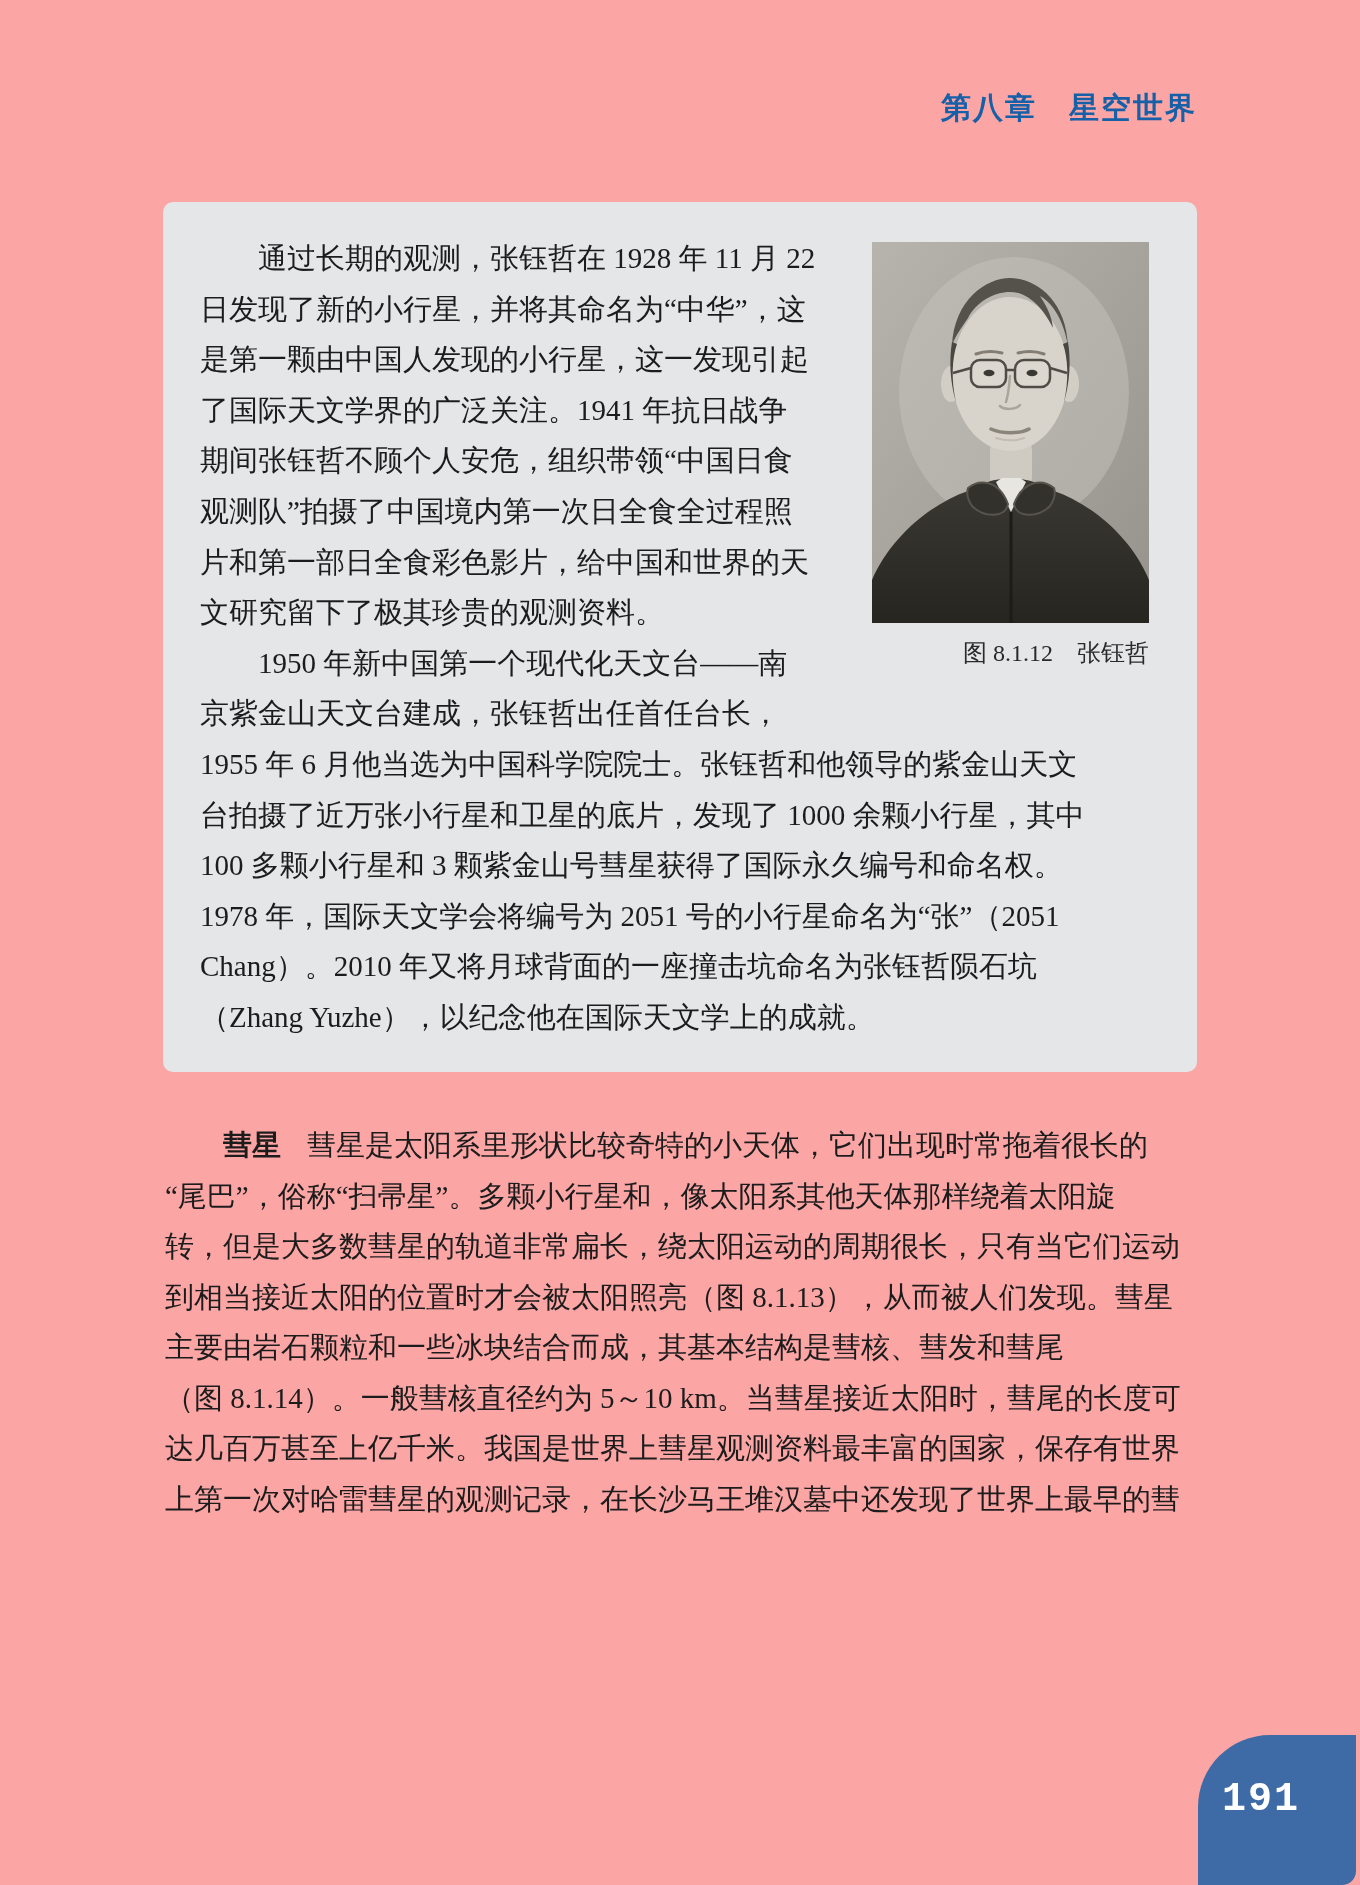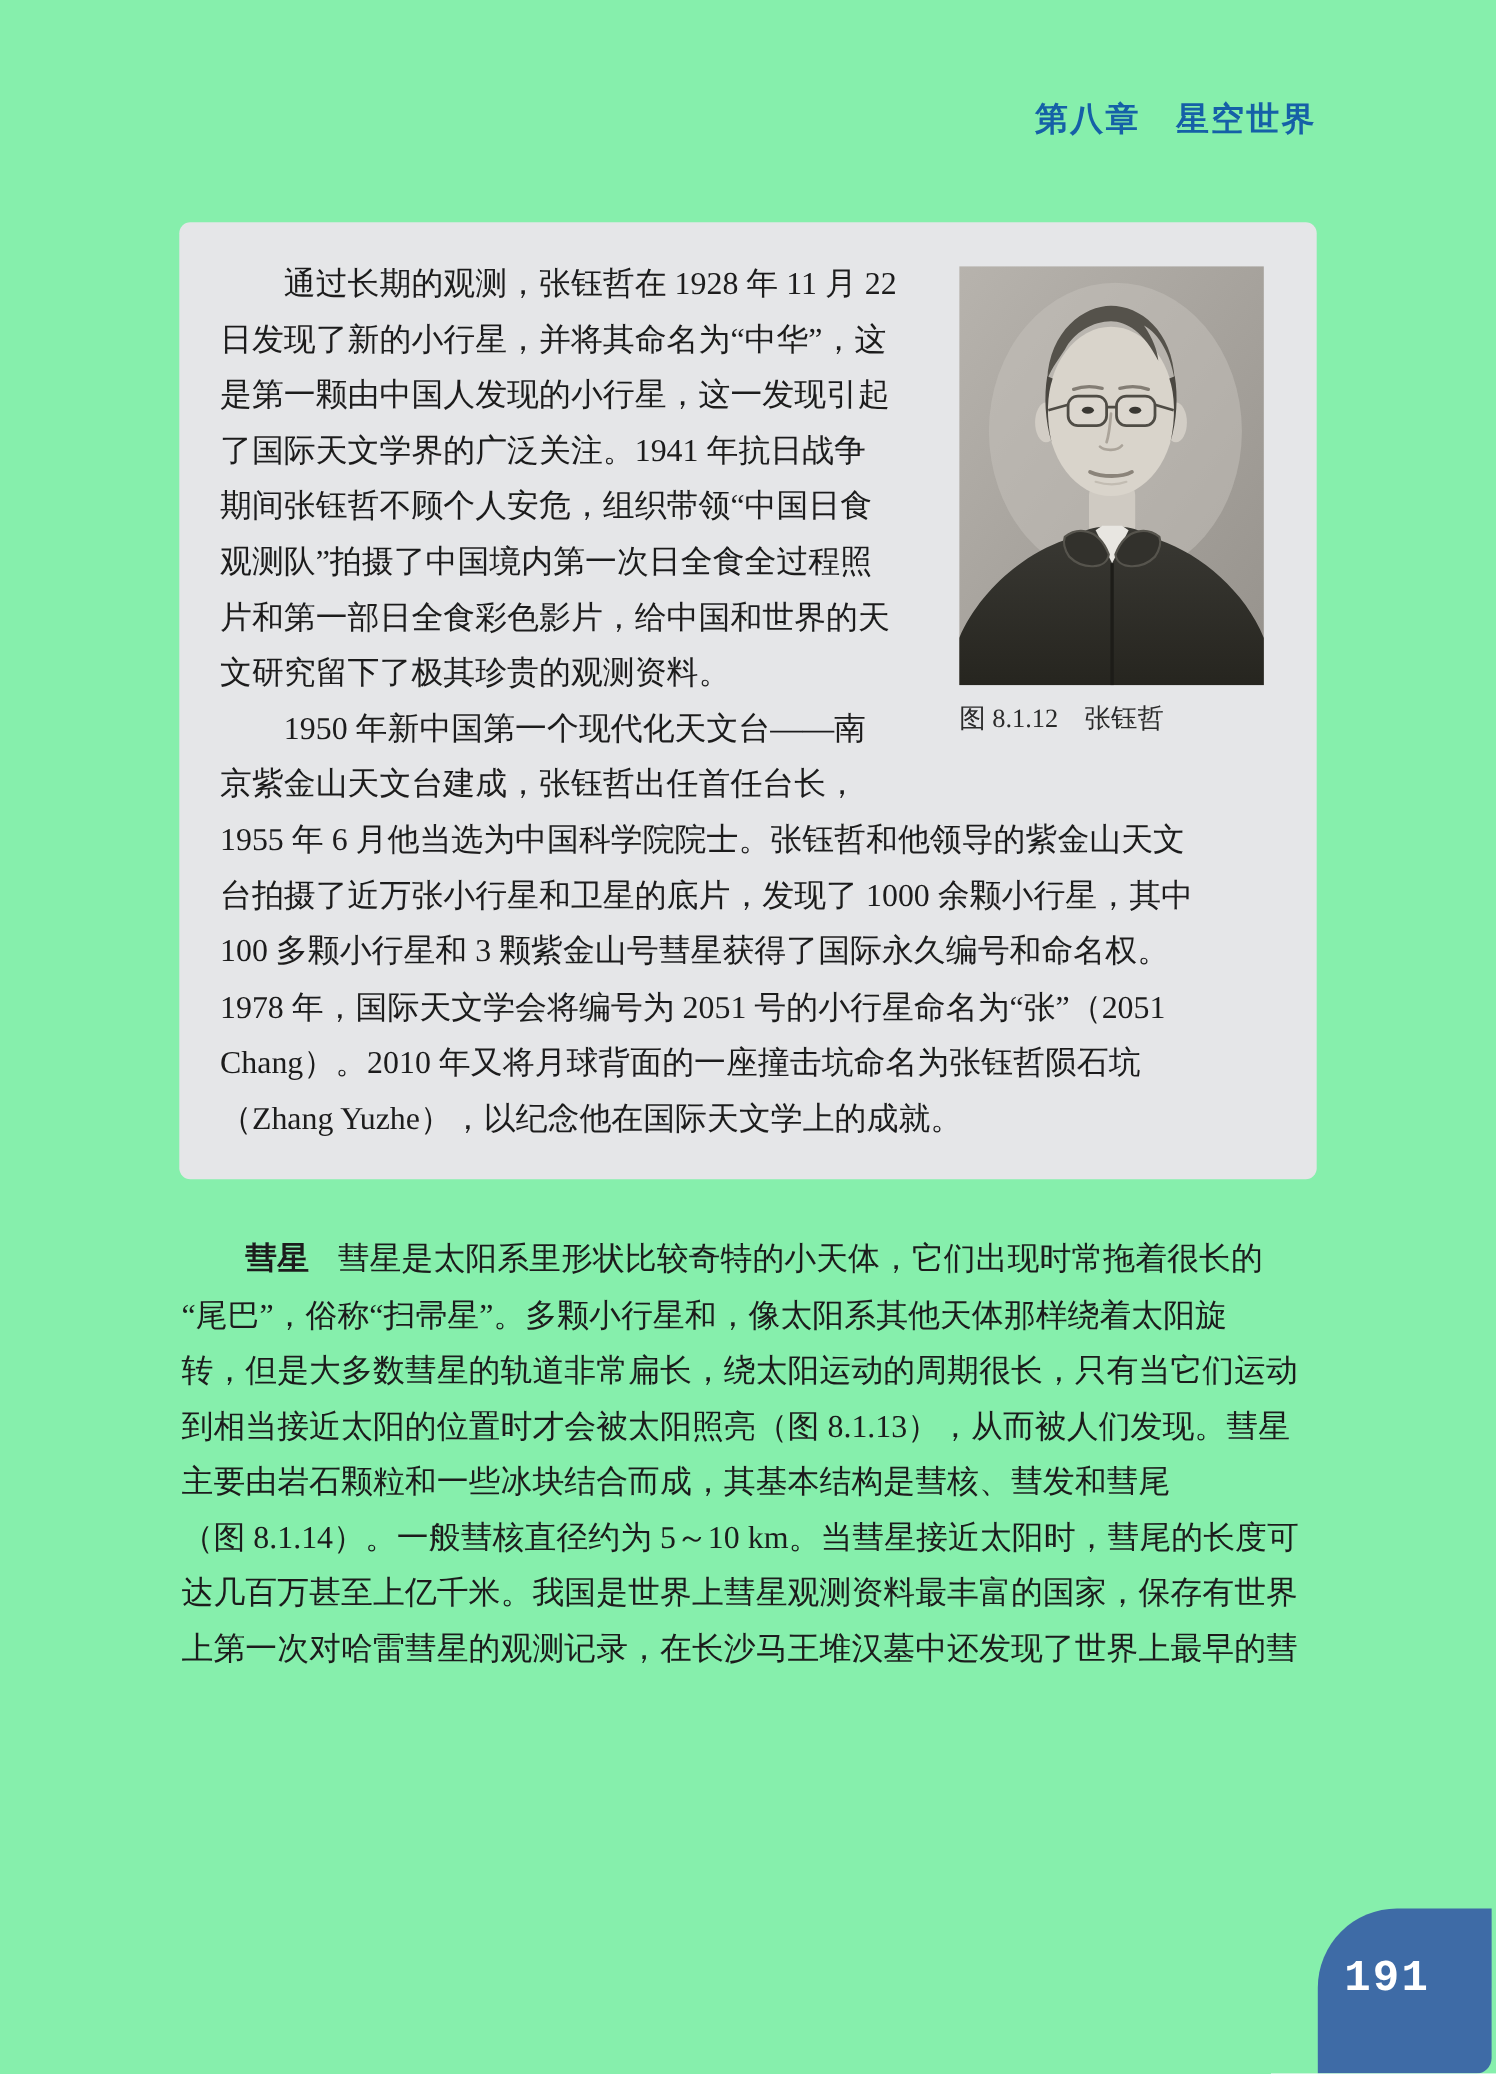--- a/index.html
+++ b/index.html
@@ -1,20 +1,20 @@
 <!DOCTYPE html>
 <html><head>
 <meta charset="utf-8">
 <style>
   html,body{margin:0;padding:0;background:#ffffff;}
   .page{
     position:relative;
     width:1360px;
     height:1885px;
-    background:#86efac;
+    background:#fca5a5;
     overflow:hidden;
     font-family:"Liberation Serif","DejaVu Serif",serif;
     color:#1c1c1c;
   }
   .chapter-header{
     position:absolute;
     top:88px;
     right:163px;
     font-family:"Liberation Sans","DejaVu Sans",sans-serif;
     font-weight:bold;
@@ -53,21 +53,21 @@
     top:242px;
     width:277px;
   }
   .photo{
     width:277px;
     height:381px;
     display:block;
   }
   .figure-caption{
     width:277px;
-    text-align:left;
+    text-align:right;
     margin-top:14px;
     font-size:24px;
     color:#2a2a2a;
     white-space:nowrap;
   }
   .body-lines{
     position:absolute;
     left:165px;
     top:1120px;
     width:1010px;

